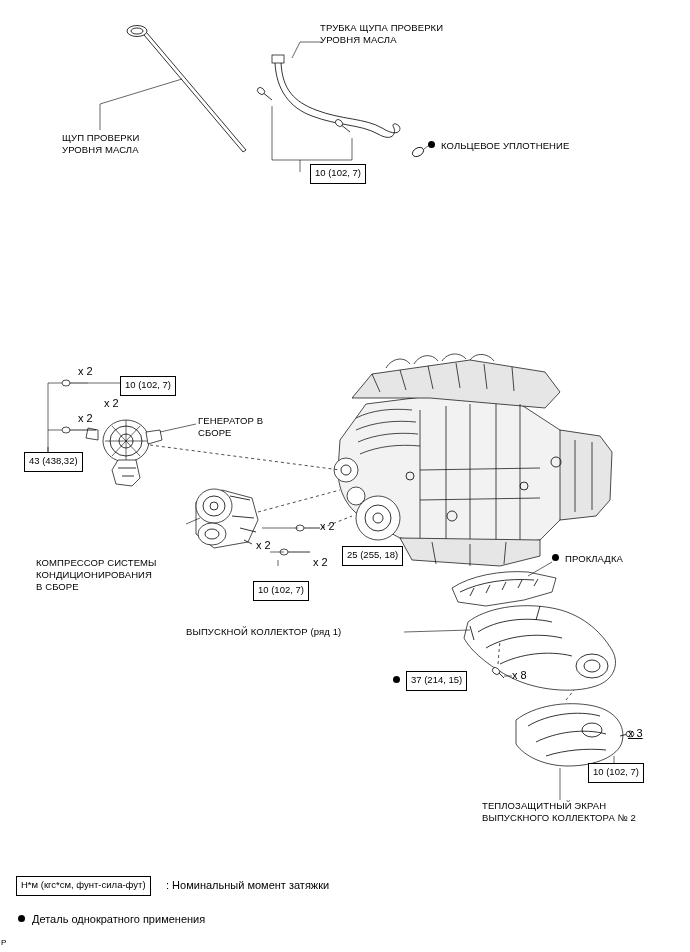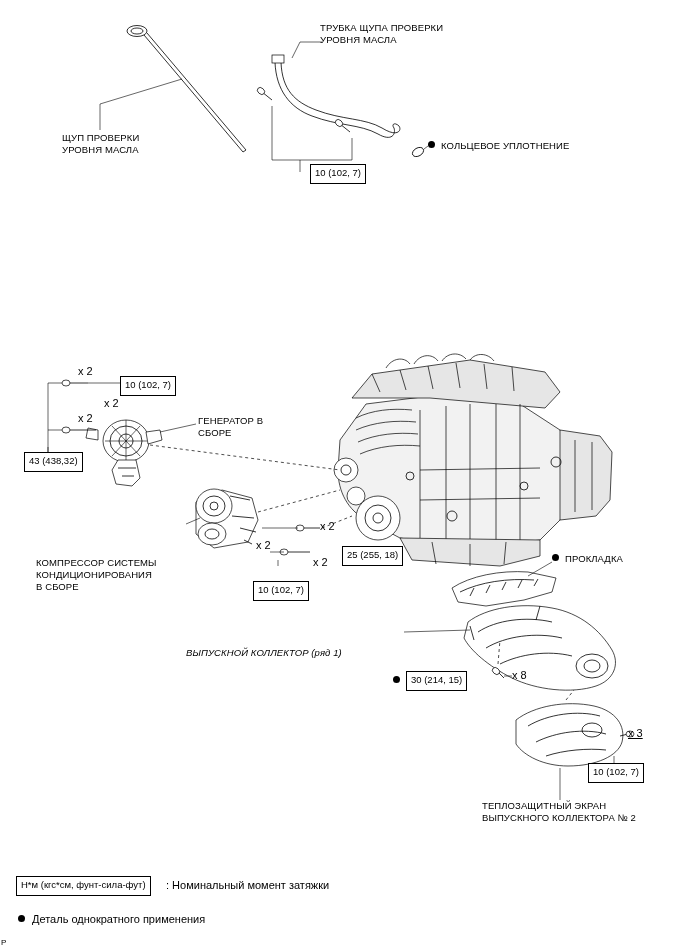--- a/index.html
+++ b/index.html
@@ -309,24 +309,24 @@
   <div class="qty" style="left:320px; top:521px;">x 2</div>
   <div class="qty" style="left:256px; top:540px;">x 2</div>
   <div class="qty" style="left:313px; top:557px;">x 2</div>
 
   <div class="boxed" style="left:253px; top:581px;">10 (102, 7)</div>
   <div class="boxed" style="left:342px; top:546px;">25 (255, 18)</div>
 
   <div class="dot" style="left:552px; top:554px;"></div>
   <div class="lbl" style="left:565px; top:553px;">ПРОКЛАДКА</div>
 
-  <div class="lbl" style="left:186px; top:647px;font-style:italic;">ВЫПУСКНОЙ КОЛЛЕКТОР (ряд 1)</div>
+  <div class="lbl" style="left:186px; top:626px;">ВЫПУСКНОЙ КОЛЛЕКТОР (ряд 1)</div>
 
   <div class="dot" style="left:393px; top:676px;"></div>
-  <div class="boxed" style="left:406px; top:671px;">30 (214, 15)</div>
+  <div class="boxed" style="left:406px; top:671px;">37 (214, 15)</div>
   <div class="qty" style="left:512px; top:670px;">x 8</div>
 
   <div class="qty" style="left:628px; top:728px;text-decoration:underline;">x 3</div>
   <div class="boxed" style="left:588px; top:763px;">10 (102, 7)</div>
 
   <div class="lbl" style="left:482px; top:800px;">ТЕПЛОЗАЩИТНЫЙ ЭКРАН
 ВЫПУСКНОГО КОЛЛЕКТОРА № 2</div>
 
   <div class="boxed" style="left:16px; top:876px;">Н*м (кгс*см, фунт-сила-фут)</div>
   <div class="legend-line" style="left:166px; top:879px;">: Номинальный момент затяжки</div>

